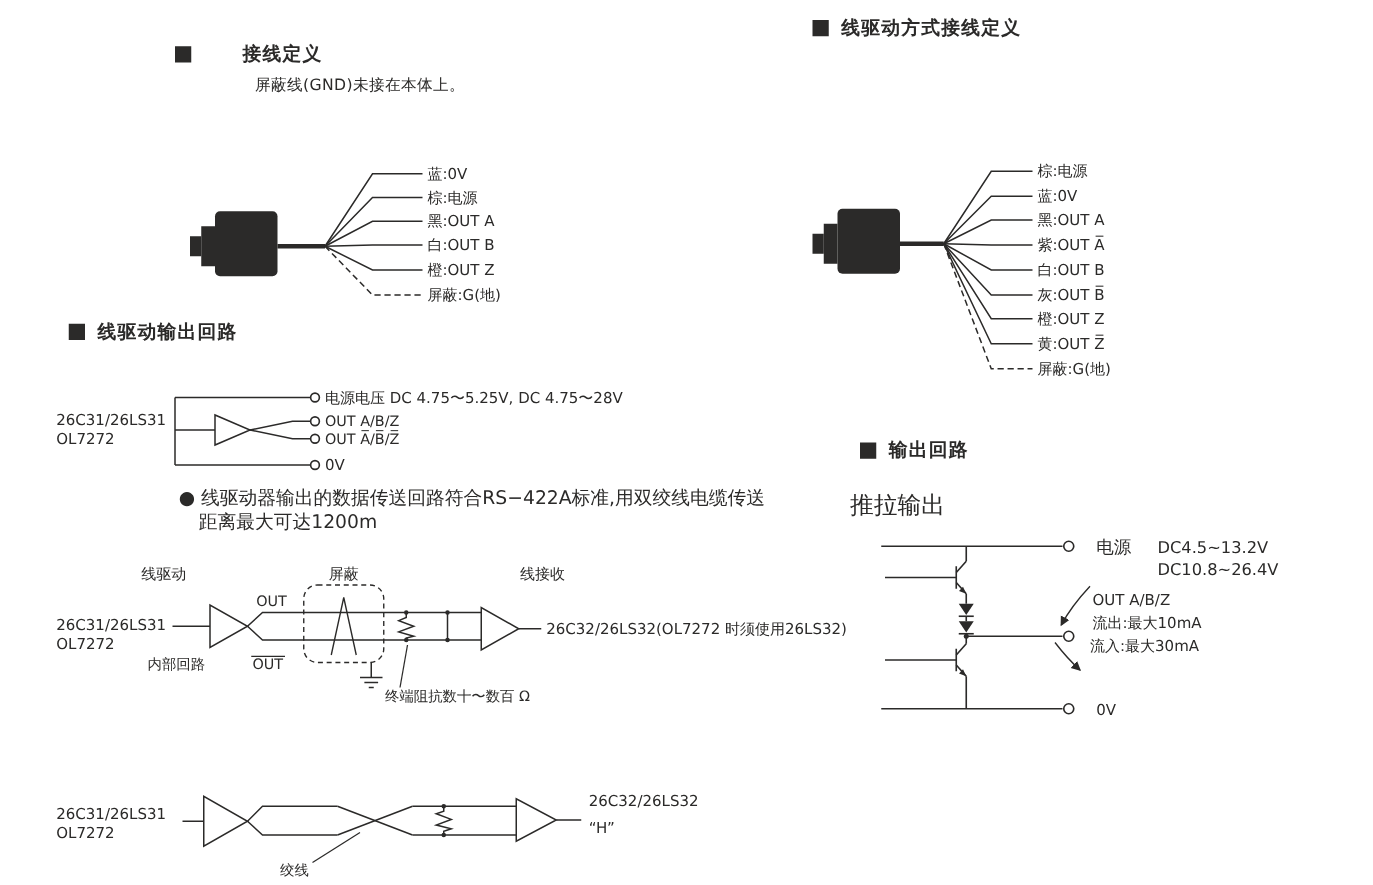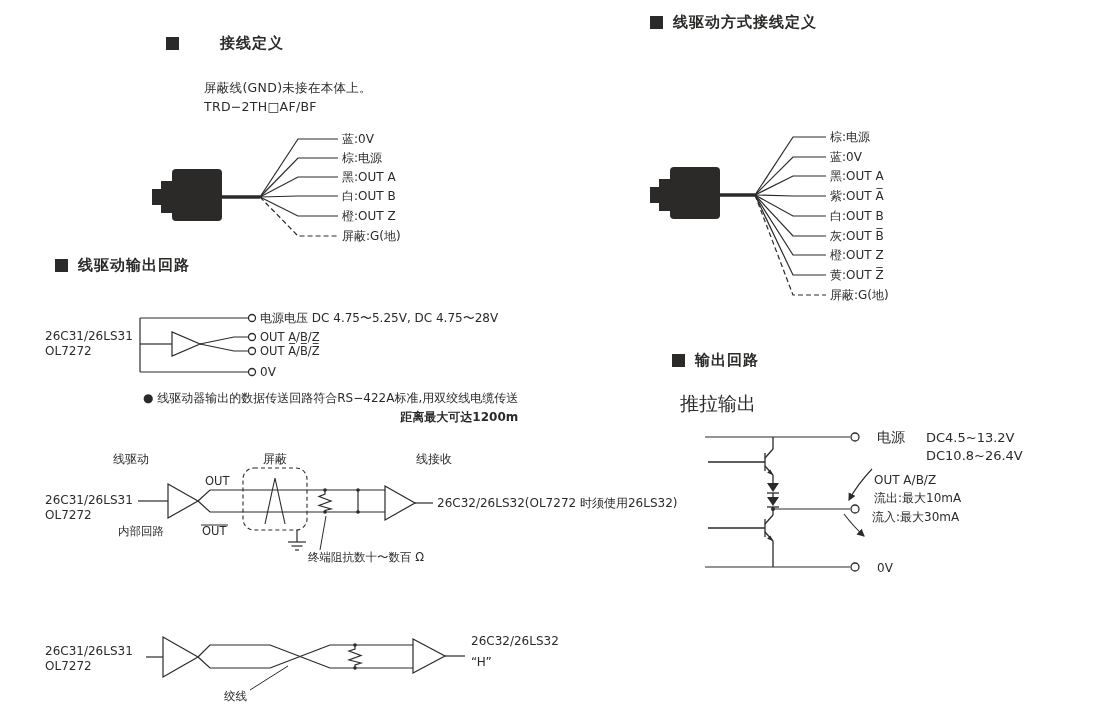--- a/index.html
+++ b/index.html
@@ -2,40 +2,39 @@
 <html><head>
 <meta charset="utf-8">
 <style>
   * { margin:0; padding:0; box-sizing:border-box; }
   html,body { background:#ffffff; }
   body { font-family:"DejaVu Sans","Liberation Sans",sans-serif; }
   .page { position:relative; width:1098px; height:708px; background:#ffffff; color:#2b2a29; overflow:hidden; }
   .sec-head { position:absolute; display:flex; align-items:center; gap:10px; font-weight:bold; font-size:15px; letter-spacing:1px; }
   .sq { width:13px; height:13px; background:#2b2a29; flex:0 0 auto; }
   .body-text { position:absolute; font-size:12.5px; line-height:19px; letter-spacing:.3px; }
-  .note { position:absolute; font-size:12px; line-height:19px;text-align:right; }
-  .note .indent { padding-left:16px;font-weight:bold; }
+  .note { position:absolute; font-size:15px; line-height:19px; }
+  .note .indent { padding-left:16px; }
   .small-label { position:absolute; font-size:19px; }
   svg { position:absolute; overflow:visible; }
   svg text { font-size:12px; fill:#2b2a29; font-family:"DejaVu Sans","Liberation Sans",sans-serif; }
   svg .t11 { font-size:11.5px; }
   svg line, svg polyline, svg path.wire, svg rect.box { stroke:#2b2a29; fill:none; }
 </style>
 </head>
 <body>
 
 <div class="page">
 
-  <div class="sec-head" style="left:166px; top:34px;gap:41px;">
+  <div class="sec-head" style="left:140px; top:34px;gap:41px;">
     <span class="sq"></span>
     <span>接线定义</span>
   </div>
-  <div class="body-text" style="left:204px; top:58px;margin-top:20px;">
+  <div class="body-text" style="left:204px; top:58px;">
     <div>屏蔽线(GND)未接在本体上。</div>
-    <div>TRD−2TH□AF/BF</div>
   </div>
 
   <svg style="left:150px; top:123px;" width="320" height="128" viewBox="0 0 320 128">
     <g fill="#2b2a29">
       <rect x="2" y="66" width="9" height="16"></rect>
       <rect x="11" y="58" width="11" height="32"></rect>
       <rect x="22" y="46" width="50" height="52" rx="4"></rect>
     </g>
     <line x1="72" y1="74" x2="110" y2="74" stroke-width="3.5"></line>
     <g stroke="#2b2a29" stroke-width="1.2">
@@ -192,21 +191,21 @@
 
     <polygon points="375,17 375,51 407,34" fill="#ffffff" stroke="#2b2a29" stroke-width="1.2"></polygon>
     <line x1="407" y1="34" x2="427" y2="34" stroke-width="1.2"></line>
     <text x="433" y="23">26C32/26LS32</text>
     <text x="433" y="44">“H”</text>
 
     <line x1="212" y1="68" x2="250" y2="44" stroke-width="1"></line>
     <text x="186" y="78" class="t11">绞线</text>
   </svg>
 
-  <div class="sec-head" style="left:672px; top:351px;">
+  <div class="sec-head" style="left:688px; top:351px;">
     <span class="sq"></span>
     <span>输出回路</span>
   </div>
   <div class="small-label" style="left:680px; top:391px;">推拉输出</div>
 
   <svg style="left:658px; top:413px;" width="440" height="178" viewBox="0 0 440 178">
     <defs>
       <marker id="ah" markerWidth="8" markerHeight="8" refX="6" refY="3.5" orient="auto">
         <path d="M0,0 L7,3.5 L0,7 Z" fill="#2b2a29"></path>
       </marker>

